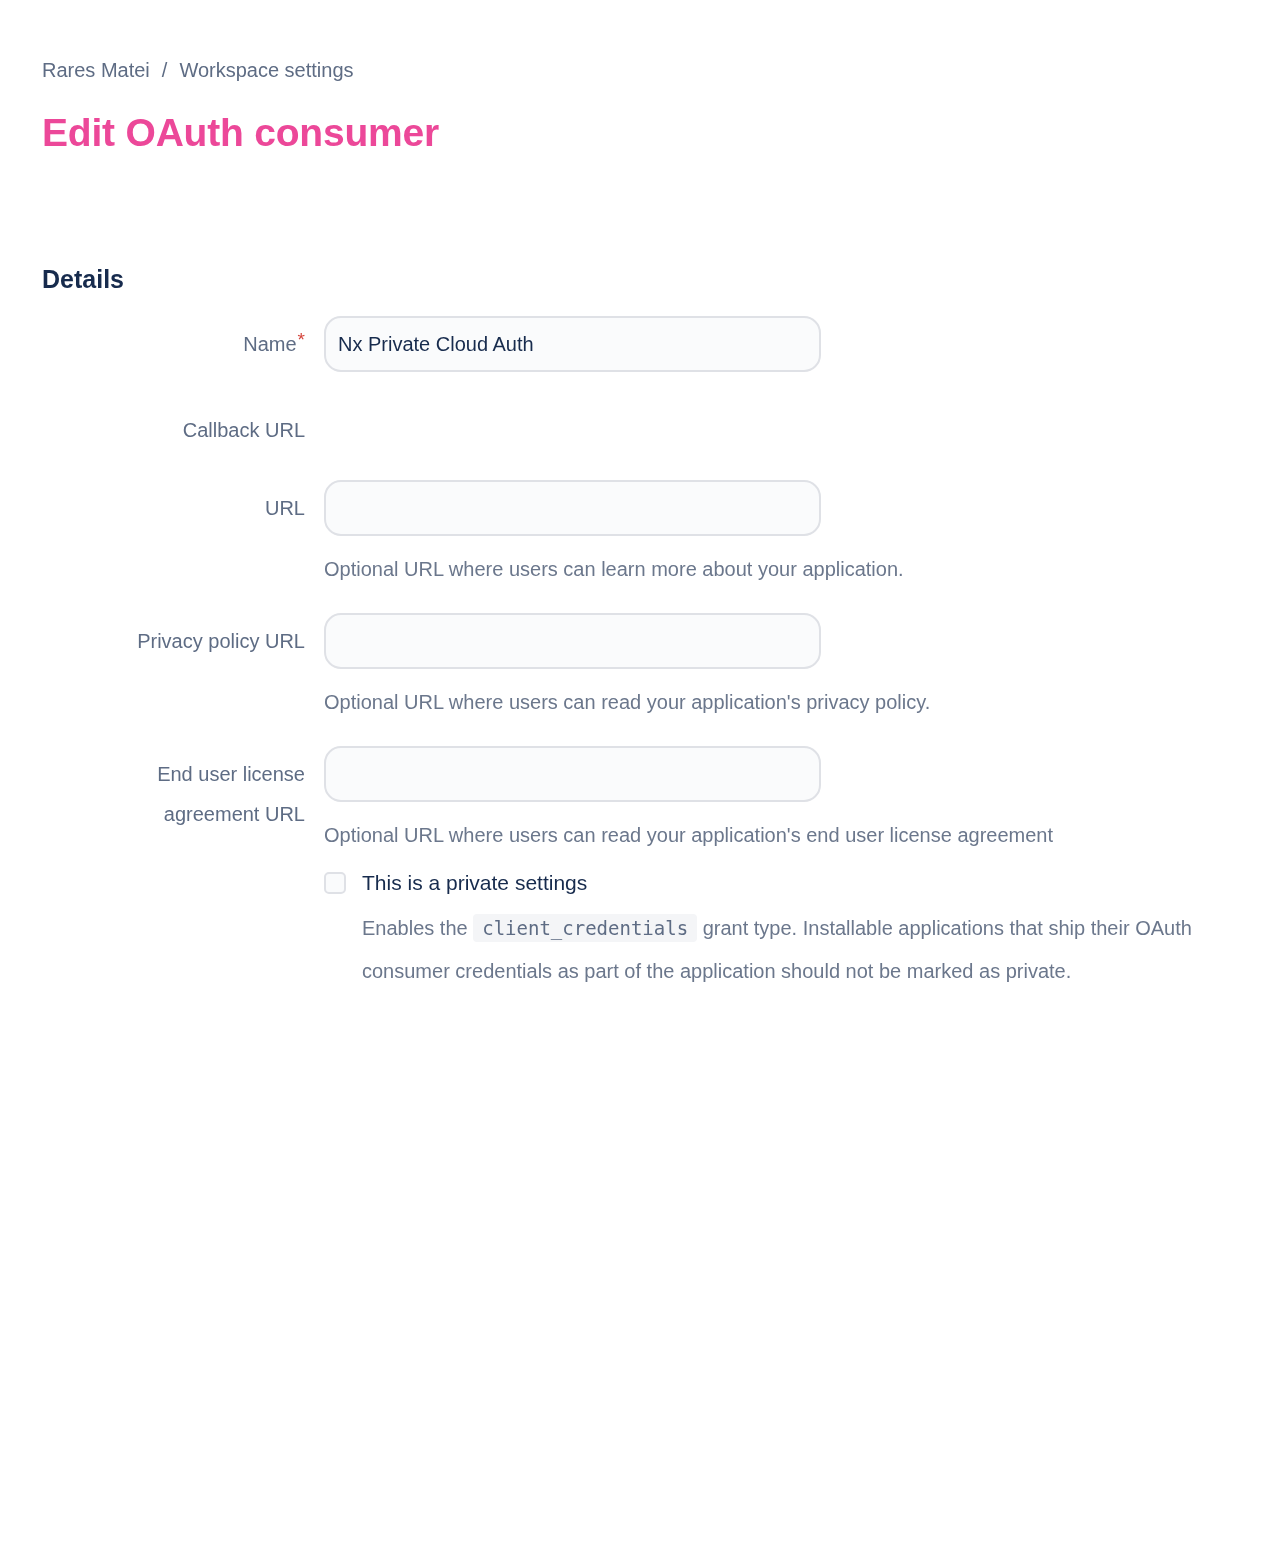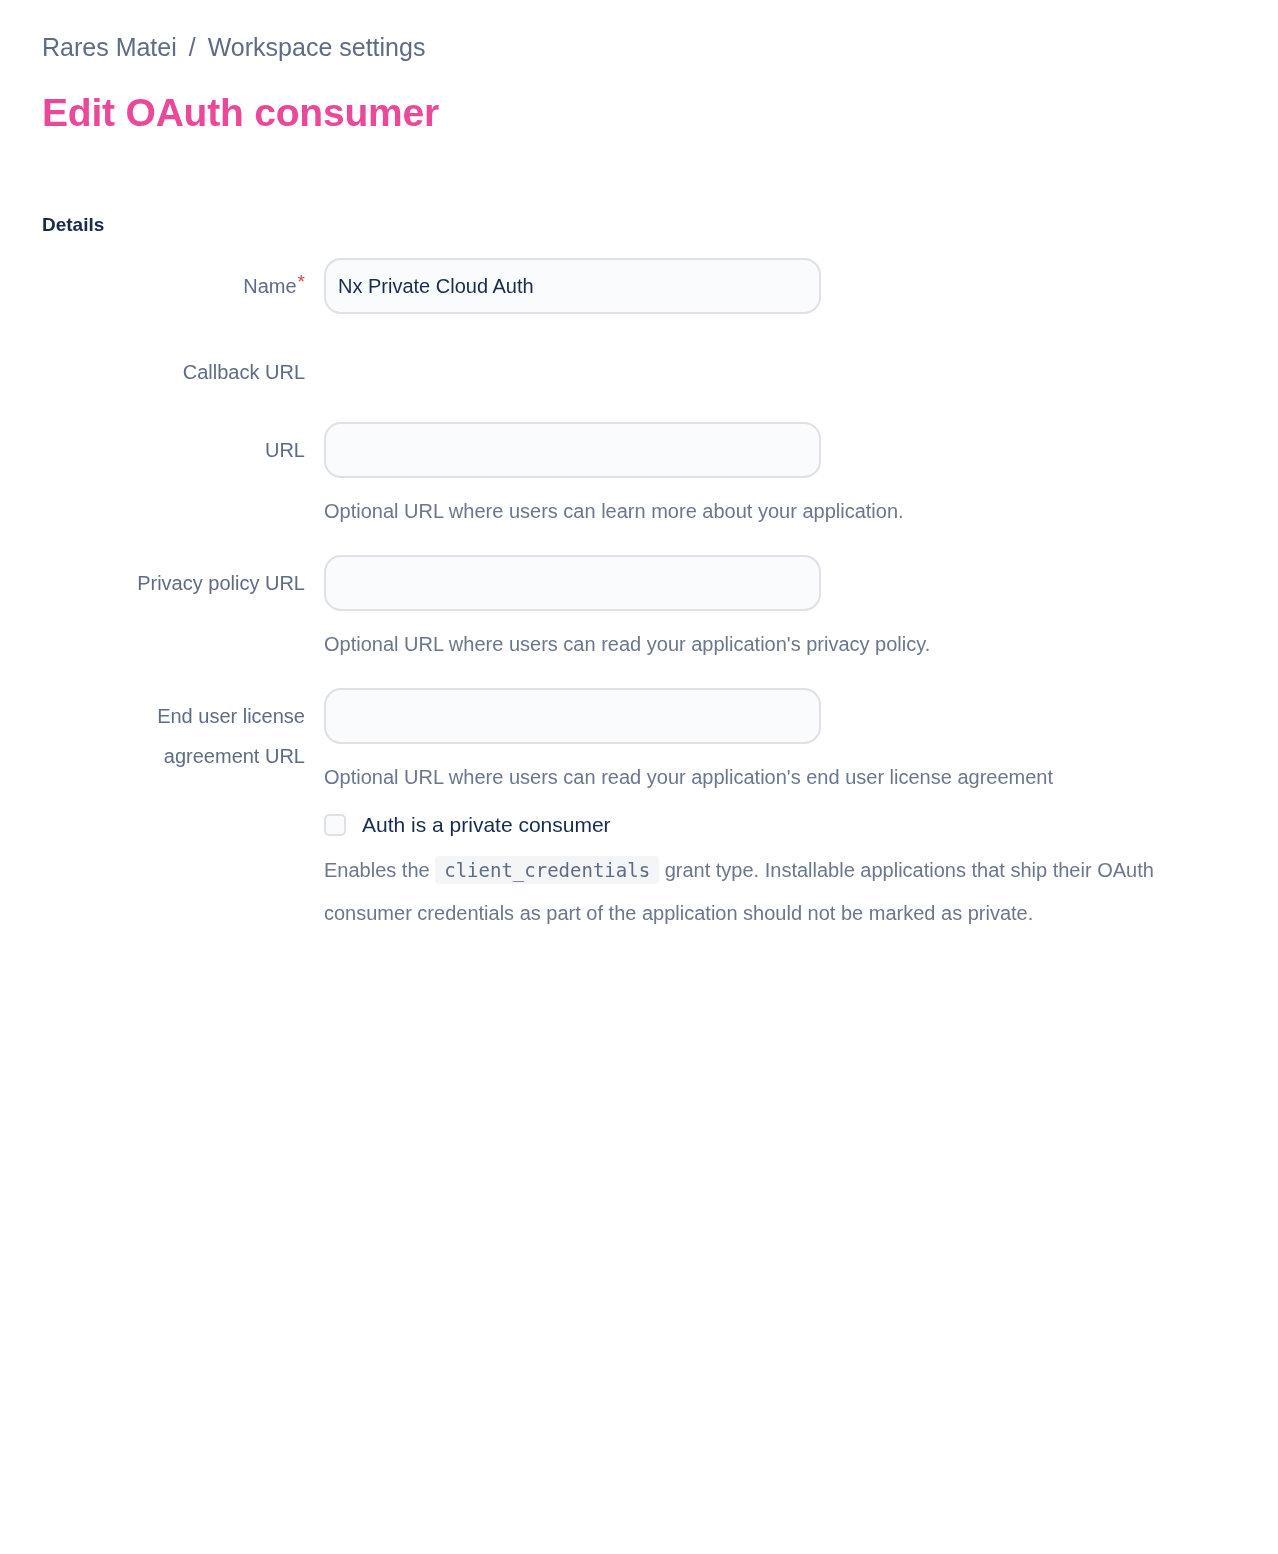--- a/index.html
+++ b/index.html
@@ -6,35 +6,35 @@
   html, body { background: #ffffff; }
   body {
     width: 1278px;
     min-height: 1554px;
     font-family: "Liberation Sans", sans-serif;
     color: #172B4D;
   }
   .page { padding: 33px 42px 48px 42px; }
 
   
-  .breadcrumb { display: flex; align-items: flex-start; font-size: 25px; color: #5E6C84; }
+  .breadcrumb { display: flex; align-items: flex-start; font-size: 20px; color: #5E6C84; margin-top: 26px; }
   .breadcrumb a { color: #5E6C84; text-decoration: none; cursor: pointer; }
   .breadcrumb .sep { margin: 0 12px; color: #5E6C84; }
 
   
   h1.page-title {
     margin-top: 29px;
     font-size: 39px;
     font-weight: 700;
     letter-spacing: -0.2px;
     color: #ec4899;
   }
   h2.section-heading {
-    margin-top: 79px;
-    font-size: 19px;
+    margin-top: 110px;
+    font-size: 25px;
     font-weight: 700;
     color: #172B4D;
   }
 
   
   form { margin-top: 22px; }
   .form-row {
     display: grid;
     grid-template-columns: 263px 1fr;
     column-gap: 19px;
@@ -107,20 +107,21 @@
     flex: 0 0 auto;
   }
   .checkbox-label {
     margin-left: 16px;
     font-size: 21px;
     font-weight: 500;
     color: #172B4D;
     cursor: pointer;
   }
   .private-help {
+    margin-left: 38px;
     margin-top: 12px;
     max-width: 832px;
     font-size: 20px;
     line-height: 2.15;
     color: #6B778C;
   }
   .code-chip {
     font-family: "DejaVu Sans Mono", "Liberation Mono", monospace;
     font-size: 19px;
     background: #F4F5F7;
@@ -183,20 +184,20 @@
         <input type="text" class="text-input" value="" style="">
         <div class="help-text">Optional URL where users can read your application's end user license agreement</div>
       </div>
     </div>
 
     <div class="form-row">
       <div class="field-label"></div>
       <div>
         <div class="checkbox-line">
           <input type="checkbox" class="checkbox" style="">
-          <label class="checkbox-label">Auth is a private consumer</label>
+          <label class="checkbox-label">This is a private settings</label>
         </div>
         <p class="private-help"><span>Enables the </span><span class="code-chip">client_credentials</span><span> grant type. Installable applications that ship their OAuth consumer credentials as part of the application should not be marked as private.</span></p>
       </div>
     </div>
 
   </form>
 </div>
 
 </body></html>

